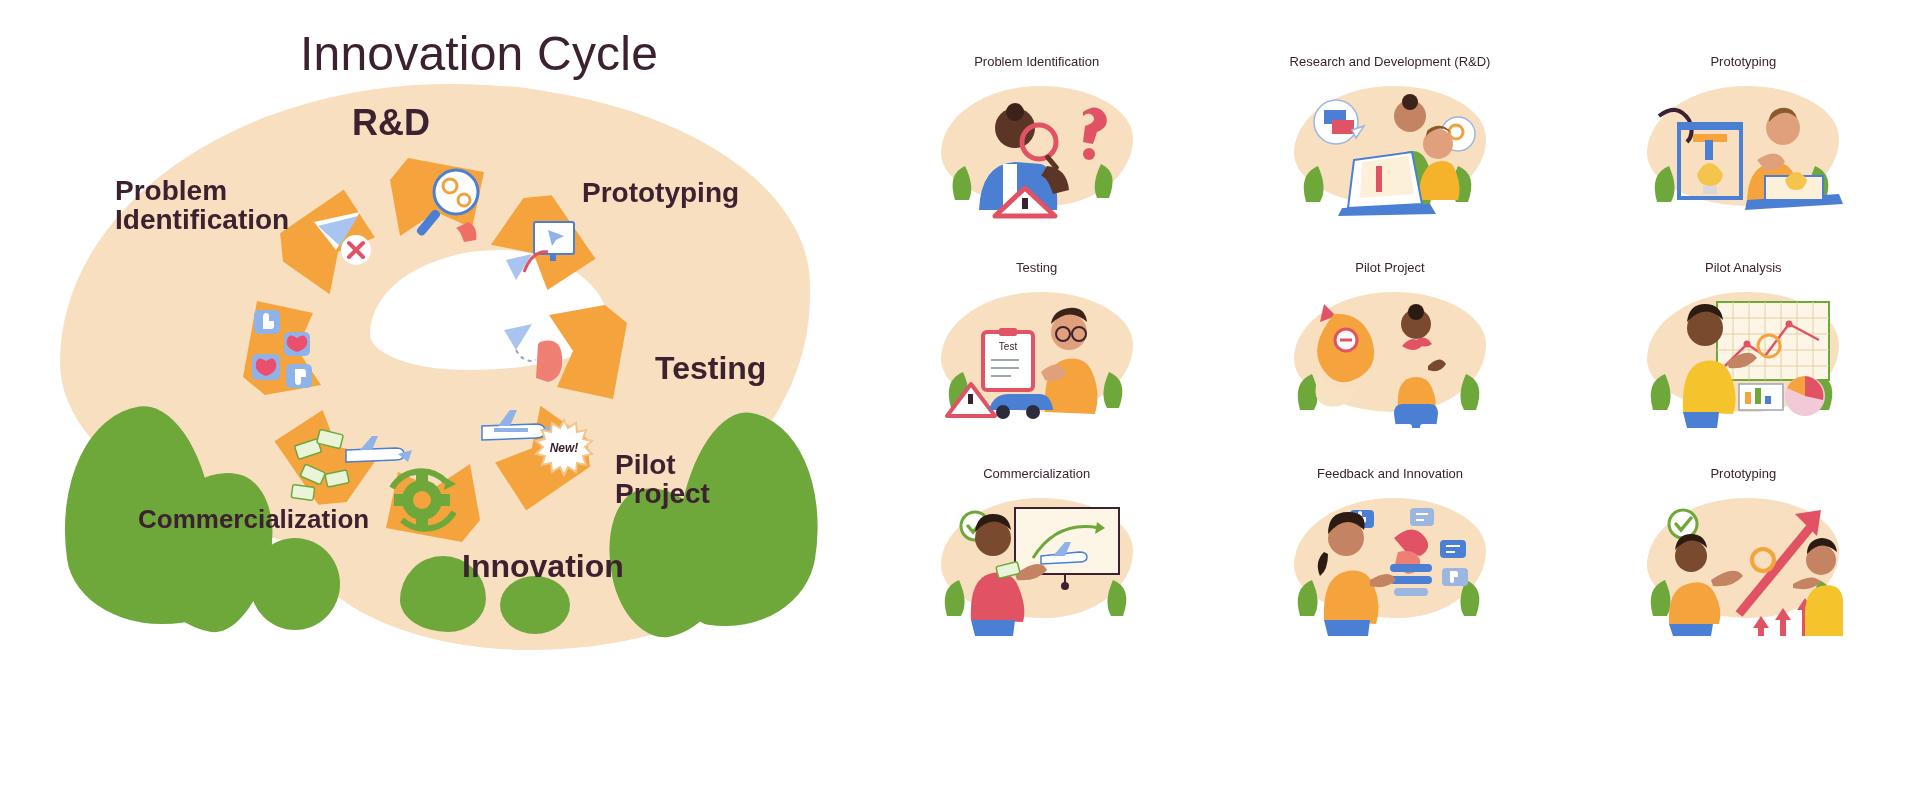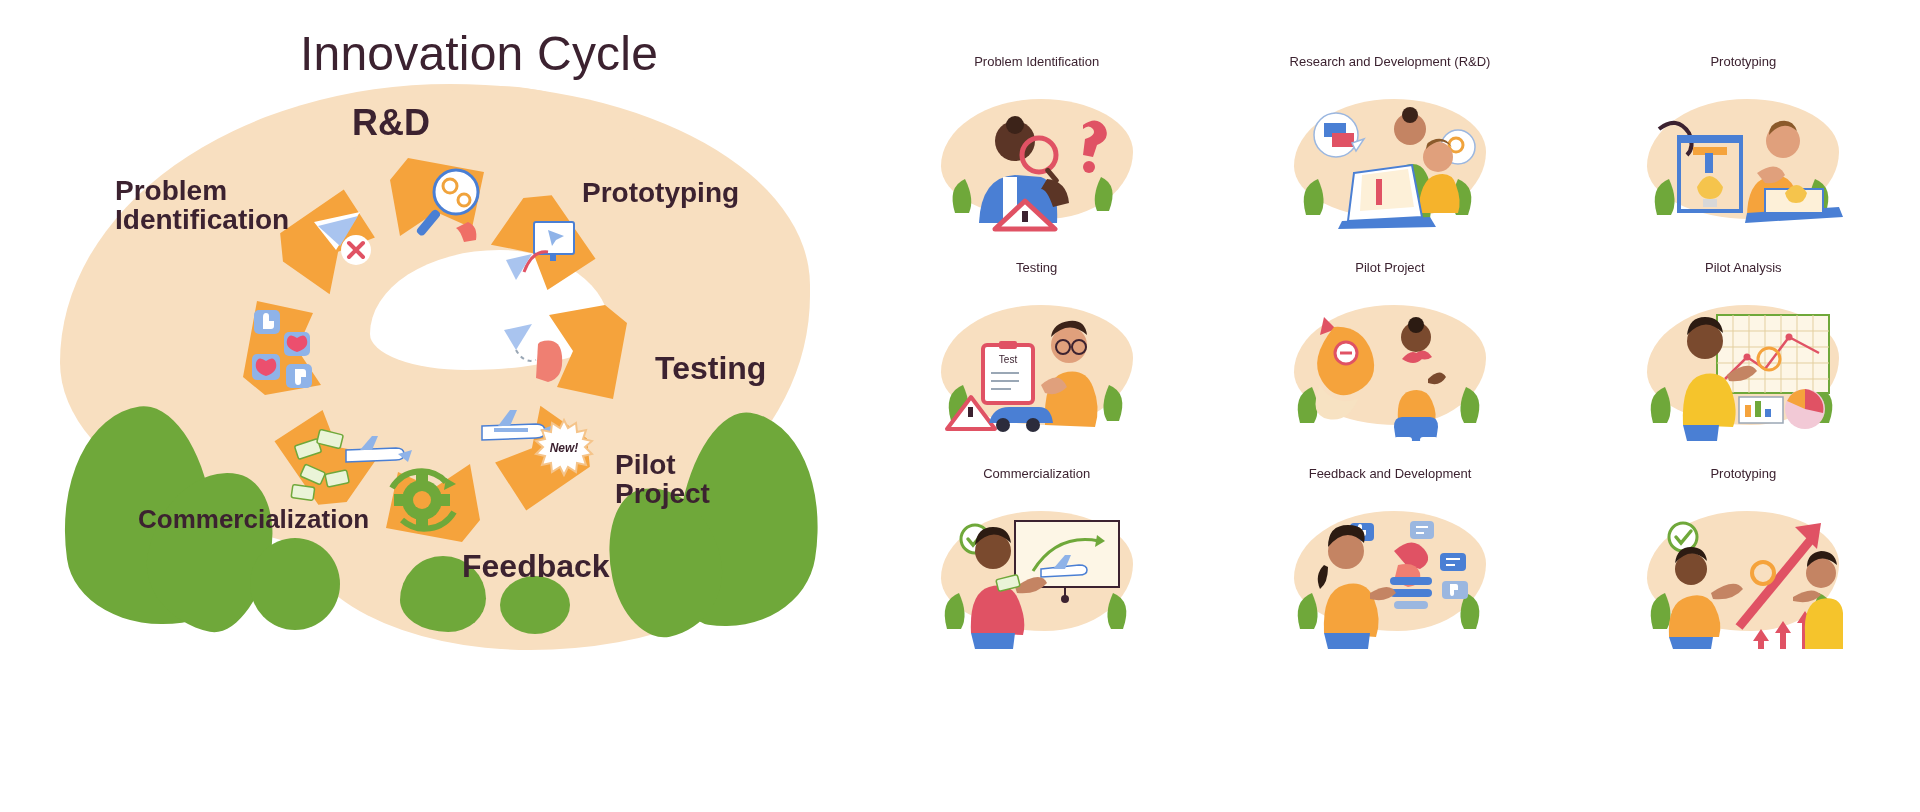--- a/index.html
+++ b/index.html
@@ -40,21 +40,21 @@
   .hl-iter{left:462px;top:550px;font-size:32px;}
   .hl-comm{left:138px;top:506px;font-size:26px;}
   .hl-feed{left:72px;top:345px;font-size:36px;}
 
   
   #grid{position:absolute;left:860px;top:40px;width:1060px;height:620px;
         display:grid;grid-template-columns:repeat(3,1fr);grid-template-rows:repeat(3,206px);}
   .cell{position:relative;}
   .cell-title{position:absolute;left:0;right:0;top:14px;text-align:center;
               font-size:13px;color:#3c2230;font-family:"Liberation Sans",sans-serif;}
-  .scene{position:absolute;left:50%;top:55px;transform:translateX(-50%);
+  .scene{position:absolute;left:50%;top:42px;transform:translateX(-50%);
          width:200px;height:142px;}
   .sc-blob{position:absolute;left:4px;top:4px;width:192px;height:120px;background:#f8dfc0;
            border-radius:52% 48% 46% 54%/56% 44% 56% 44%;}
   .scene svg{position:absolute;left:0;top:0;}
 </style>
 </head>
 <body>
 
 <div id="stage">
 
@@ -194,21 +194,21 @@
         <path d="M30 2 L34 10 L42 5 L43 14 L52 12 L49 21 L58 23 L51 29 L58 36 L49 38 L52 47 L43 45 L42 54 L34 49 L30 57 L26 49 L18 54 L17 45 L8 47 L11 38 L2 36 L9 29 L2 23 L11 21 L8 12 L17 14 L18 5 L26 10 Z" fill="#fff" stroke="#f5c48a" stroke-width="2"></path>
         <text x="30" y="34" text-anchor="middle" font-size="12" font-weight="700" fill="#3c2230" font-family="Liberation Sans, sans-serif">New!</text>
       </svg>
     </div>
 
     <div class="hero-label hl-prob">Problem Identification</div>
     <div class="hero-label hl-rd">R&amp;D</div>
     <div class="hero-label hl-proto">Prototyping</div>
     <div class="hero-label hl-test">Testing</div>
     <div class="hero-label hl-pilot">Pilot Project</div>
-    <div class="hero-label hl-iter">Feedback</div>
+    <div class="hero-label hl-iter">Innovation</div>
     <div class="hero-label hl-comm">Commercialization</div>
   </div>
 
   <div id="grid">
 
     <div class="cell">
       <div class="cell-title">Problem Identification</div>
       <div class="scene">
         <div class="sc-blob"></div>
         <svg width="200" height="142" viewBox="0 0 200 142">
@@ -396,21 +396,21 @@
           <circle cx="56" cy="44" r="18" fill="#7a4a2e"></circle>
           <path d="M38 38 q18 -20 36 -2 q-2 -16 -18 -16 q-16 0 -18 18 z" fill="#2c1b12"></path>
           <path d="M78 80 q26 -18 32 -4 q-10 12 -30 10 z" fill="#c48463"></path>
           <rect x="60" y="70" width="22" height="12" rx="2" fill="#eaf4d8" stroke="#6fa83a" stroke-width="1.5" transform="rotate(-14 71 76)"></rect>
           <path d="M34 126 l4 16 l38 0 l2 -16 z" fill="#4a7fd4"></path>
         </svg>
       </div>
     </div>
 
     <div class="cell">
-      <div class="cell-title">Feedback and Development</div>
+      <div class="cell-title">Feedback and Innovation</div>
       <div class="scene">
         <div class="sc-blob"></div>
         <svg width="200" height="142" viewBox="0 0 200 142">
           <path d="M10 122 q-8 -28 12 -36 q10 22 2 36 z" fill="#6fa83a"></path>
           <path d="M186 122 q10 -28 -10 -36 q-10 22 -2 36 z" fill="#6fa83a"></path>
           <rect x="60" y="16" width="24" height="18" rx="4" fill="#4a7fd4"></rect>
           <path d="M68 24 v5 h6 q2 0 2 -2 v-4 h-4 v-4 q0 -2 -2 -2 q-2 0 -2 3 z" fill="#fff"></path>
           <rect x="120" y="14" width="24" height="18" rx="4" fill="#9bb7e0"></rect>
           <g stroke="#fff" stroke-width="2">
               <path d="M126 20 h12"></path>

